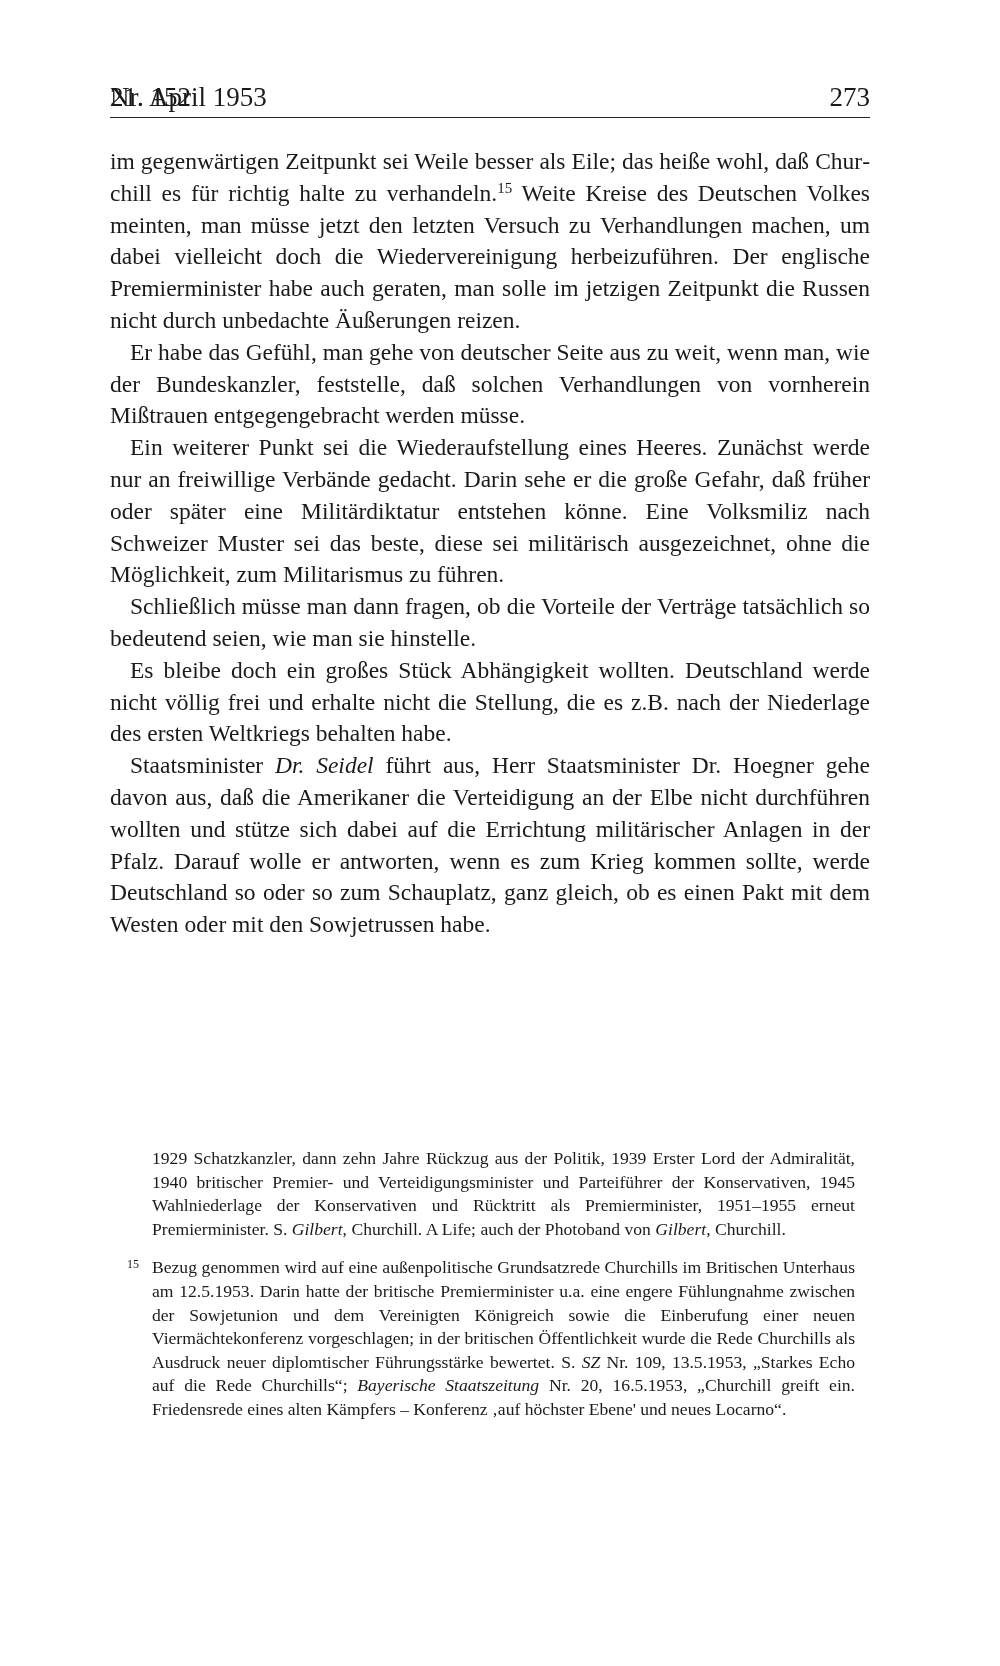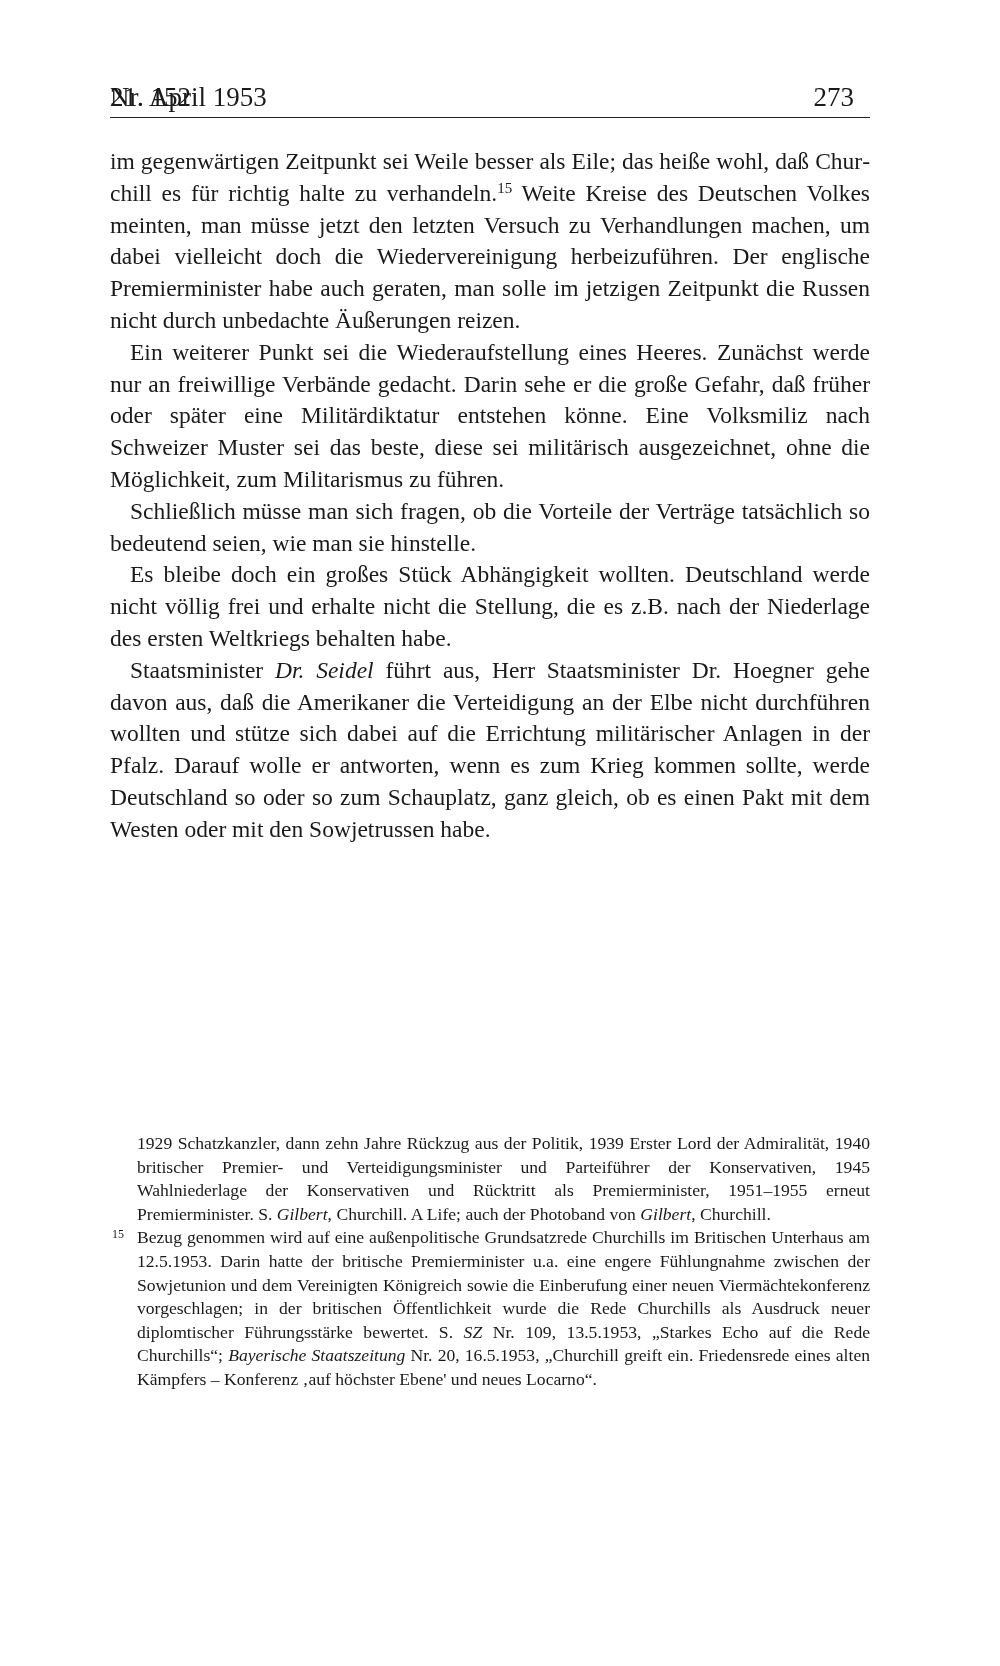--- a/index.html
+++ b/index.html
@@ -25,21 +25,21 @@
       position: absolute;
       top: 82px;
       left: 0;
       width: 760px;
       height: 30px;
       font-size: 27px;
       line-height: 30px;
     }
     .running-head .left { position: absolute; left: 0; top: 0; }
     .running-head .center { position: absolute; left: 0; right: 0; top: 0; text-align: left; }
-    .running-head .right { position: absolute; right: 16px; top: 0; }
+    .running-head .right { position: absolute; right: 0; top: 0; }
     .head-rule {
       position: absolute;
       top: 117px;
       left: 0;
       width: 760px;
       height: 0;
       border-top: 1.3px solid #222;
     }
     .body-text {
       position: absolute;
@@ -72,21 +72,21 @@
       top: 1132px;
       left: 0;
       width: 760px;
       font-size: 17.6px;
       line-height: 23.6px;
       text-align: justify;
     }
     .fn {
       position: relative;
       padding-left: 27px;
-      margin: 0;
+      margin: 15px;
     }
     .fn-num {
       position: absolute;
       left: 2px;
       top: -3px;
       font-size: 12px;
     }
   </style>
 </head>
 <body>
@@ -95,22 +95,23 @@
 
   <div class="running-head">
     <span class="left">Nr. 152</span>
     <span class="center">21. April 1953</span>
     <span class="right">273</span>
   </div>
   <div class="head-rule"></div>
 
   <div class="body-text">
     <p class="first"><span>im gegenwärtigen Zeitpunkt sei Weile besser als Eile; das heiße wohl, daß Chur­chill es für richtig halte zu verhandeln.</span><sup class="fnref">15</sup><span> Weite Kreise des Deutschen Volkes meinten, man müsse jetzt den letzten Versuch zu Verhandlungen machen, um dabei vielleicht doch die Wiedervereinigung herbeizuführen. Der englische Premierminister habe auch geraten, man solle im jetzigen Zeitpunkt die Russen nicht durch unbedachte Äußerungen reizen.</span></p>
+    <p>Er habe das Gefühl, man gehe von deutscher Seite aus zu weit, wenn man, wie der Bundeskanzler, feststelle, daß solchen Verhandlungen von vornherein Mißtrauen entgegengebracht werden müsse.</p>
     <p>Ein weiterer Punkt sei die Wiederaufstellung eines Heeres. Zunächst werde nur an freiwillige Verbände gedacht. Darin sehe er die große Gefahr, daß früher oder später eine Militärdiktatur entstehen könne. Eine Volksmiliz nach Schweizer Muster sei das beste, diese sei militärisch ausgezeichnet, ohne die Möglichkeit, zum Militarismus zu führen.</p>
-    <p>Schließlich müsse man sich fragen, ob die Vorteile der Verträge tatsächlich so bedeutend seien, wie man sie hinstelle.</p>
+    <p>Schließlich müsse man dann fragen, ob die Vorteile der Verträge tatsächlich so bedeutend seien, wie man sie hinstelle.</p>
     <p>Es bleibe doch ein großes Stück Abhängigkeit wollten. Deutschland werde nicht völlig frei und erhalte nicht die Stellung, die es z.B. nach der Niederlage des ersten Weltkriegs behalten habe.</p>
     <p><span>Staatsminister </span><i>Dr. Seidel</i><span> führt aus, Herr Staatsminister Dr. Hoegner gehe davon aus, daß die Amerikaner die Verteidigung an der Elbe nicht durchführen wollten und stütze sich dabei auf die Errichtung militärischer Anlagen in der Pfalz. Darauf wolle er antworten, wenn es zum Krieg kommen sollte, werde Deutschland so oder so zum Schauplatz, ganz gleich, ob es einen Pakt mit dem Westen oder mit den Sowjetrussen habe.</span></p>
   </div>
 
   <div class="footnotes">
     <p class="fn"><span>1929 Schatzkanzler, dann zehn Jahre Rückzug aus der Politik, 1939 Erster Lord der Admi­ralität, 1940 britischer Premier- und Verteidigungsminister und Parteiführer der Konserva­tiven, 1945 Wahlniederlage der Konservativen und Rücktritt als Premierminister, 1951–1955 erneut Premierminister. S. </span><i>Gilbert</i><span>, Churchill. A Life; auch der Photoband von </span><i>Gilbert</i><span>, Chur­chill.</span></p>
     <p class="fn"><span class="fn-num">15</span><span>Bezug genommen wird auf eine außenpolitische Grundsatzrede Churchills im Britischen Unterhaus am 12.5.1953. Darin hatte der britische Premierminister u.a. eine engere Fühlung­nahme zwischen der Sowjetunion und dem Vereinigten Königreich sowie die Einberufung einer neuen Viermächtekonferenz vorgeschlagen; in der britischen Öffentlichkeit wurde die Rede Churchills als Ausdruck neuer diplomtischer Führungsstärke bewertet. S. </span><i>SZ</i><span> Nr. 109, 13.5.1953, „Starkes Echo auf die Rede Churchills“; </span><i>Bayerische Staatszeitung</i><span> Nr. 20, 16.5.1953, „Churchill greift ein. Friedensrede eines alten Kämpfers – Konferenz ‚auf höchster Ebene' und neues Locarno“.</span></p>
   </div>
 
 </div>

